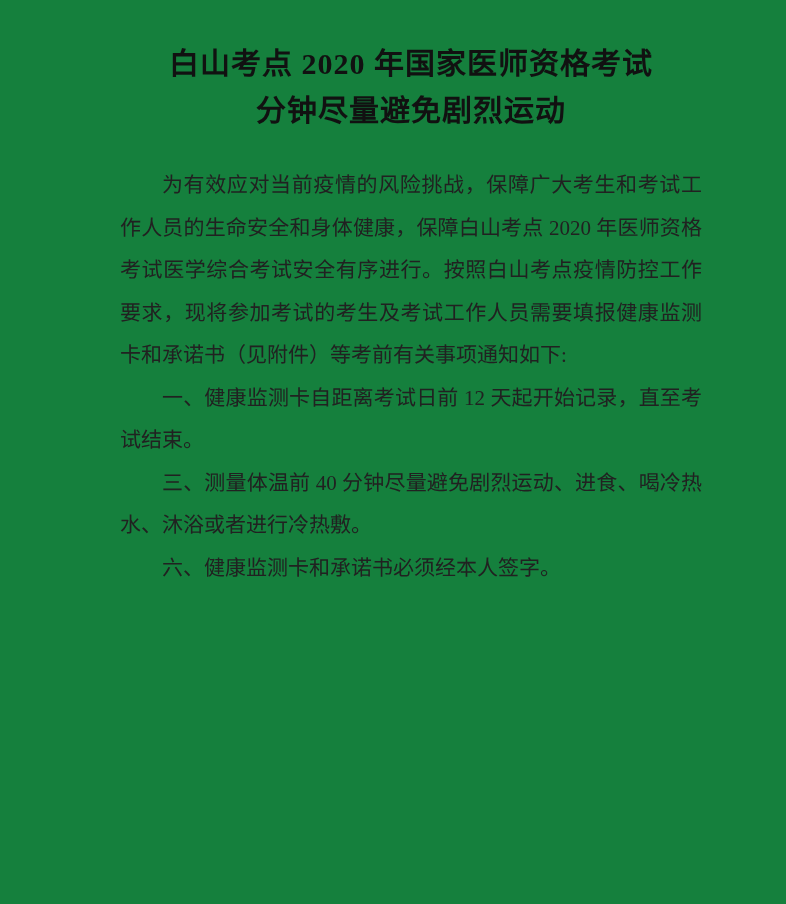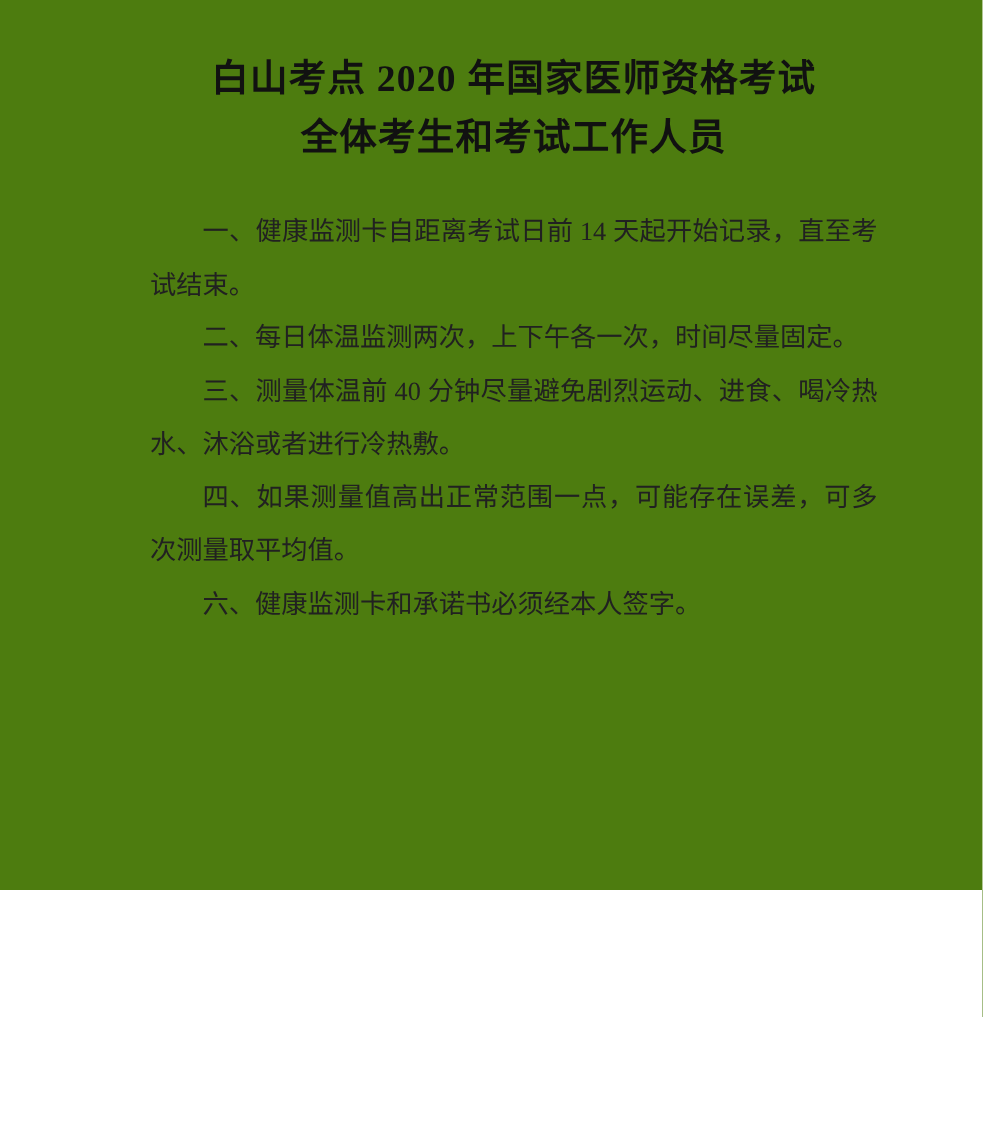--- a/index.html
+++ b/index.html
@@ -3,22 +3,22 @@
 <meta charset="utf-8">
 <style>
   html, body {
     margin: 0;
     padding: 0;
     background: #ffffff;
   }
   .page {
     position: relative;
     width: 786px;
-    height: 712px;
-    background: #4d7c0f;
+    height: 904px;
+    background: #15803d;
     box-sizing: border-box;
     padding: 40px 84px 0 120px;
     overflow: hidden;
     font-family: "Liberation Serif", "DejaVu Serif", serif;
     color: #212121;
   }
   .doc-title {
     margin: 0 0 30px 0;
     text-align: center;
     font-weight: bold;
@@ -45,31 +45,30 @@
   p.para {
     text-indent: 2em;
   }
 </style>
 </head>
 <body>
 
 <div class="page">
   <h1 class="doc-title">
     <span class="title-line">白山考点 2020 年国家医师资格考试</span>
-    <span class="title-line">全体考生和考试工作人员</span>
+    <span class="title-line">分钟尽量避免剧烈运动</span>
   </h1>
 
   <div class="doc-body">
 
+    <p class="para">为有效应对当前疫情的风险挑战，保障广大考生和考试工作人员的生命安全和身体健康，保障白山考点 2020 年医师资格考试医学综合考试安全有序进行。按照白山考点疫情防控工作要求，现将参加考试的考生及考试工作人员需要填报健康监测卡和承诺书（见附件）等考前有关事项通知如下:</p>
 
-    <p class="para">一、健康监测卡自距离考试日前 14 天起开始记录，直至考试结束。</p>
+    <p class="para">一、健康监测卡自距离考试日前 12 天起开始记录，直至考试结束。</p>
 
-    <p class="para">二、每日体温监测两次，上下午各一次，时间尽量固定。</p>
 
     <p class="para">三、测量体温前 40 分钟尽量避免剧烈运动、进食、喝冷热水、沐浴或者进行冷热敷。</p>
 
-    <p class="para">四、如果测量值高出正常范围一点，可能存在误差，可多次测量取平均值。</p>
 
 
     <p class="para">六、健康监测卡和承诺书必须经本人签字。</p>
 
   </div>
 </div>
 
 </body></html>

